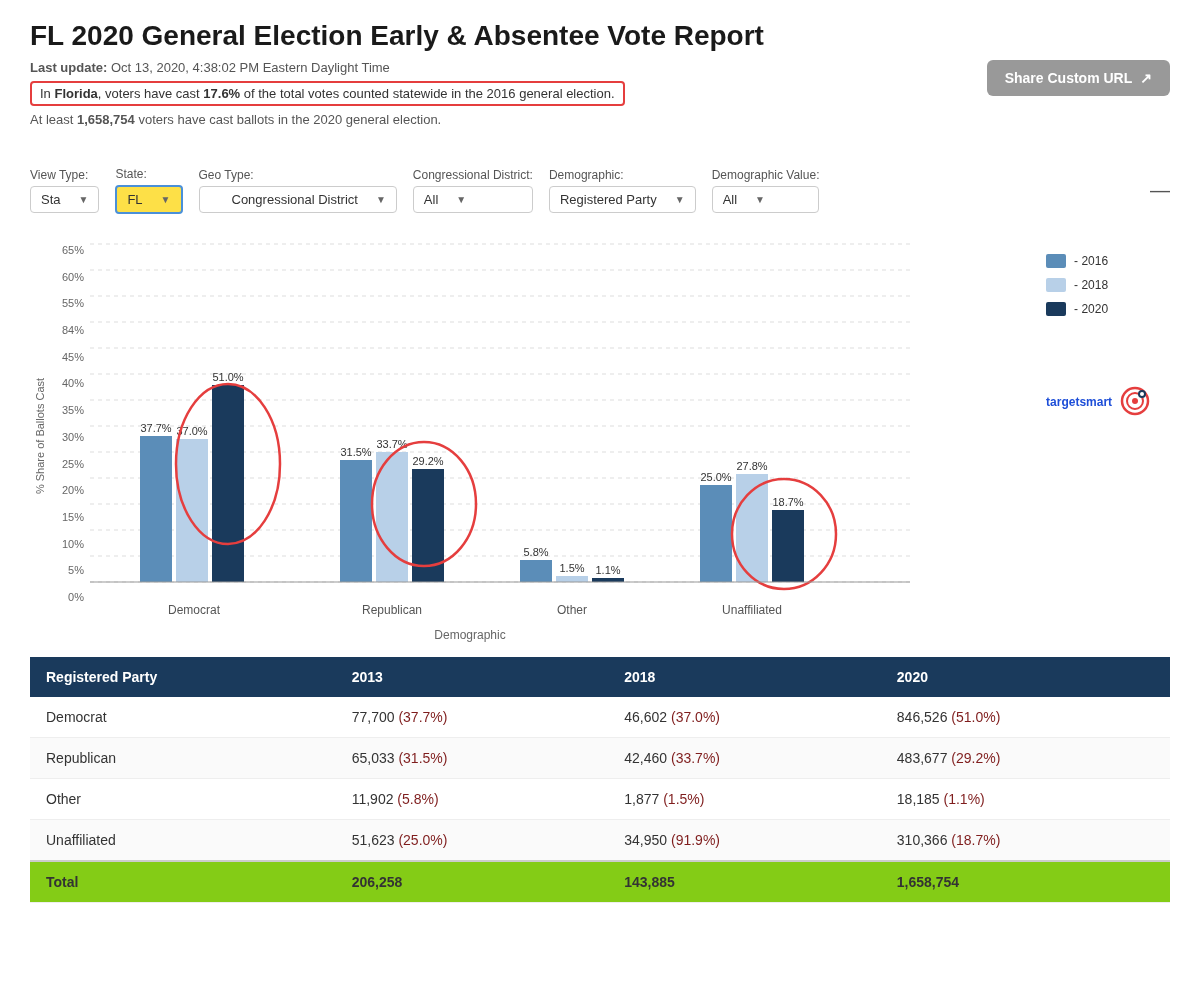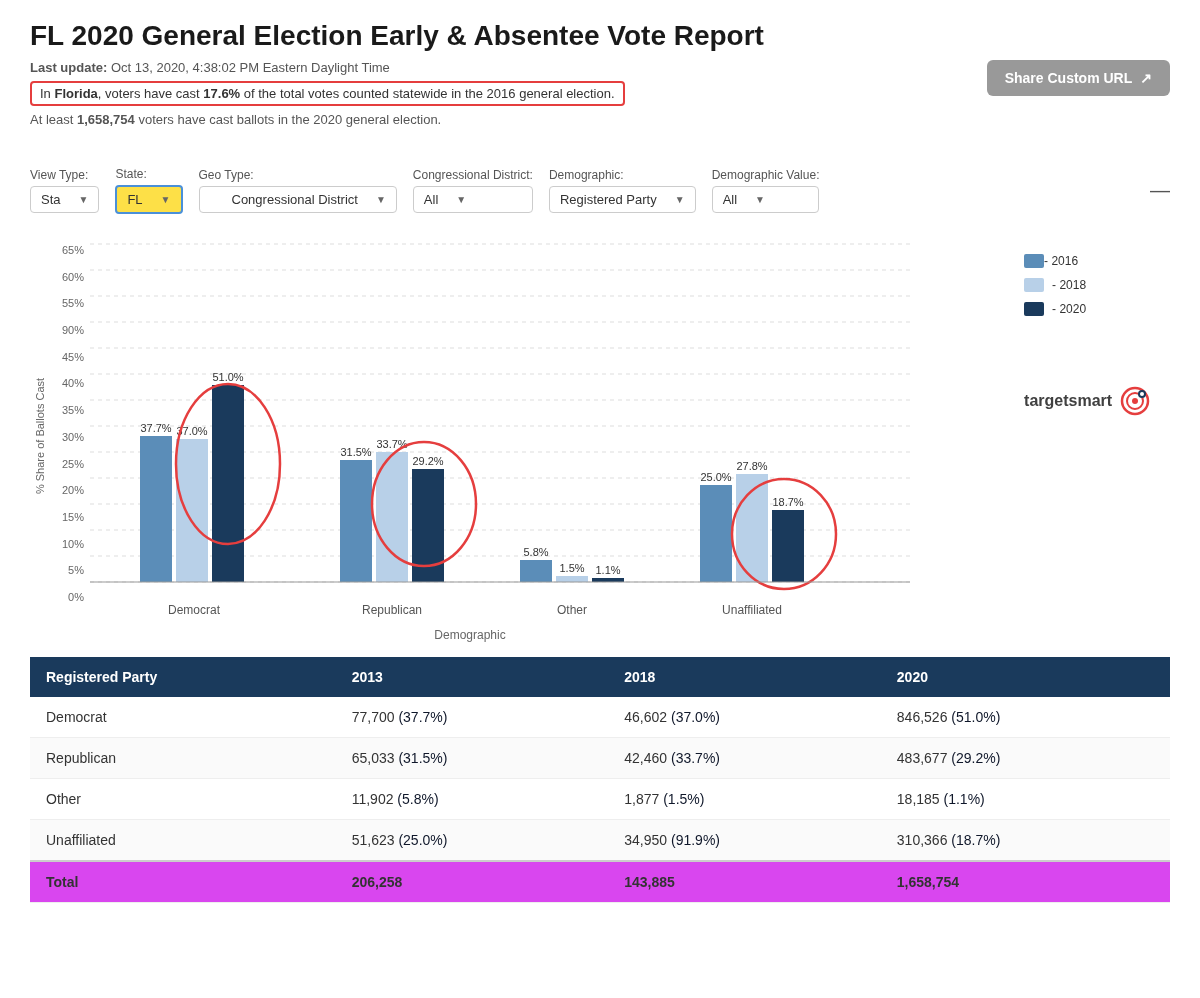--- a/index.html
+++ b/index.html
@@ -49,21 +49,21 @@
     }
 
     
     .data-table { width: 100%; border-collapse: collapse; font-size: 14px; }
     .data-table thead tr { background: #1a3a5c; color: #fff; }
     .data-table thead th { padding: 12px 16px; text-align: left; font-weight: bold; }
     .data-table tbody tr { border-bottom: 1px solid #eee; }
     .data-table tbody tr:last-child { font-weight: bold; border-top: 2px solid #ccc; }
     .data-table tbody td { padding: 12px 16px; }
     .data-table tbody tr:nth-child(even) { background: #fafafa; }
-    .pct-value { color: #0f172a; }
+    .pct-value { color: #7f1d1d; }
 
     .chart-container { position: relative; }
   </style>
 </head>
 <body>
 
 <h1 class="page-title">FL 2020 General Election Early &amp; Absentee Vote Report</h1>
 
 <div style="display:flex; justify-content:space-between; align-items:flex-start; margin-top:8px;">
   <div>
@@ -135,21 +135,21 @@
   <div style="display:flex; position:relative;">
 
     <div style="width:20px; display:flex; align-items:center; justify-content:center;">
       <span style="transform:rotate(-90deg); white-space:nowrap; font-size:11px; color:#666; display:block; width:120px; text-align:center;">% Share of Ballots Cast</span>
     </div>
 
     <div style="width:40px; display:flex; flex-direction:column; justify-content:space-between; align-items:flex-end; padding-right:6px; font-size:11px; color:#666; padding-top:20px; padding-bottom:44px;">
       <span>65%</span>
       <span>60%</span>
       <span>55%</span>
-      <span>90%</span>
+      <span>84%</span>
       <span>45%</span>
       <span>40%</span>
       <span>35%</span>
       <span>30%</span>
       <span>25%</span>
       <span>20%</span>
       <span>15%</span>
       <span>10%</span>
       <span>5%</span>
       <span>0%</span>
@@ -224,35 +224,35 @@
 
         <ellipse cx="694" cy="310" rx="52" ry="55" fill="none" stroke="#e53e3e" stroke-width="2.5"></ellipse>
 
         <line x1="0" y1="358" x2="820" y2="358" stroke="#999" stroke-width="1"></line>
 
         <text x="380" y="415" text-anchor="middle" font-size="12" fill="#666">Demographic</text>
       </svg>
 
       
       <div style="position:absolute; right:20px; top:30px; display:flex; flex-direction:column; gap:10px;">
-        <div style="display:flex; align-items:center; ">
+        <div style="display:flex; align-items:center; gap:8px;">
           <div style="width:20px; height:14px; background:#5b8db8; border-radius:2px;"></div>
           <span style="font-size:12px;">- 2016</span>
         </div>
         <div style="display:flex; align-items:center; gap:8px;">
           <div style="width:20px; height:14px; background:#b8d0e8; border-radius:2px;"></div>
           <span style="font-size:12px;">- 2018</span>
         </div>
         <div style="display:flex; align-items:center; gap:8px;">
           <div style="width:20px; height:14px; background:#1a3a5c; border-radius:2px;"></div>
           <span style="font-size:12px;">- 2020</span>
         </div>
 
         <div style="margin-top:60px; text-align:right;">
-          <span style="font-size:16px; font-weight:bold; color:#404040;">targetsmart</span>
+          <span style="font-size:12px; font-weight:bold; color:#1d4ed8;">targetsmart</span>
           <span style="font-size:20px; margin-left:4px;">
             <svg width="30" height="30" viewBox="0 0 30 30" style="vertical-align:middle;">
               <circle cx="15" cy="15" r="13" fill="none" stroke="#e53e3e" stroke-width="2.5"></circle>
               <circle cx="15" cy="15" r="8" fill="none" stroke="#e53e3e" stroke-width="2"></circle>
               <circle cx="15" cy="15" r="3" fill="#e53e3e"></circle>
               <circle cx="22" cy="8" r="4" fill="#1a3a5c"></circle>
               <circle cx="22" cy="8" r="2" fill="#fff"></circle>
             </svg>
           </span>
         </div>
@@ -288,20 +288,20 @@
       <td>11,902 <span class="pct-value">(5.8%)</span></td>
       <td>1,877 <span class="pct-value">(1.5%)</span></td>
       <td>18,185 <span class="pct-value">(1.1%)</span></td>
     </tr>
     <tr>
       <td>Unaffiliated</td>
       <td>51,623 <span class="pct-value">(25.0%)</span></td>
       <td>34,950 <span class="pct-value">(91.9%)</span></td>
       <td>310,366 <span class="pct-value">(18.7%)</span></td>
     </tr>
-    <tr style="font-weight:bold; background:#d946ef; border-top:2px solid #ccc;">
+    <tr style="font-weight:bold; background:#84cc16; border-top:2px solid #ccc;">
       <td>Total</td>
       <td>206,258</td>
       <td>143,885</td>
       <td>1,658,754</td>
     </tr>
   </tbody>
 </table>
 
 </body></html>

